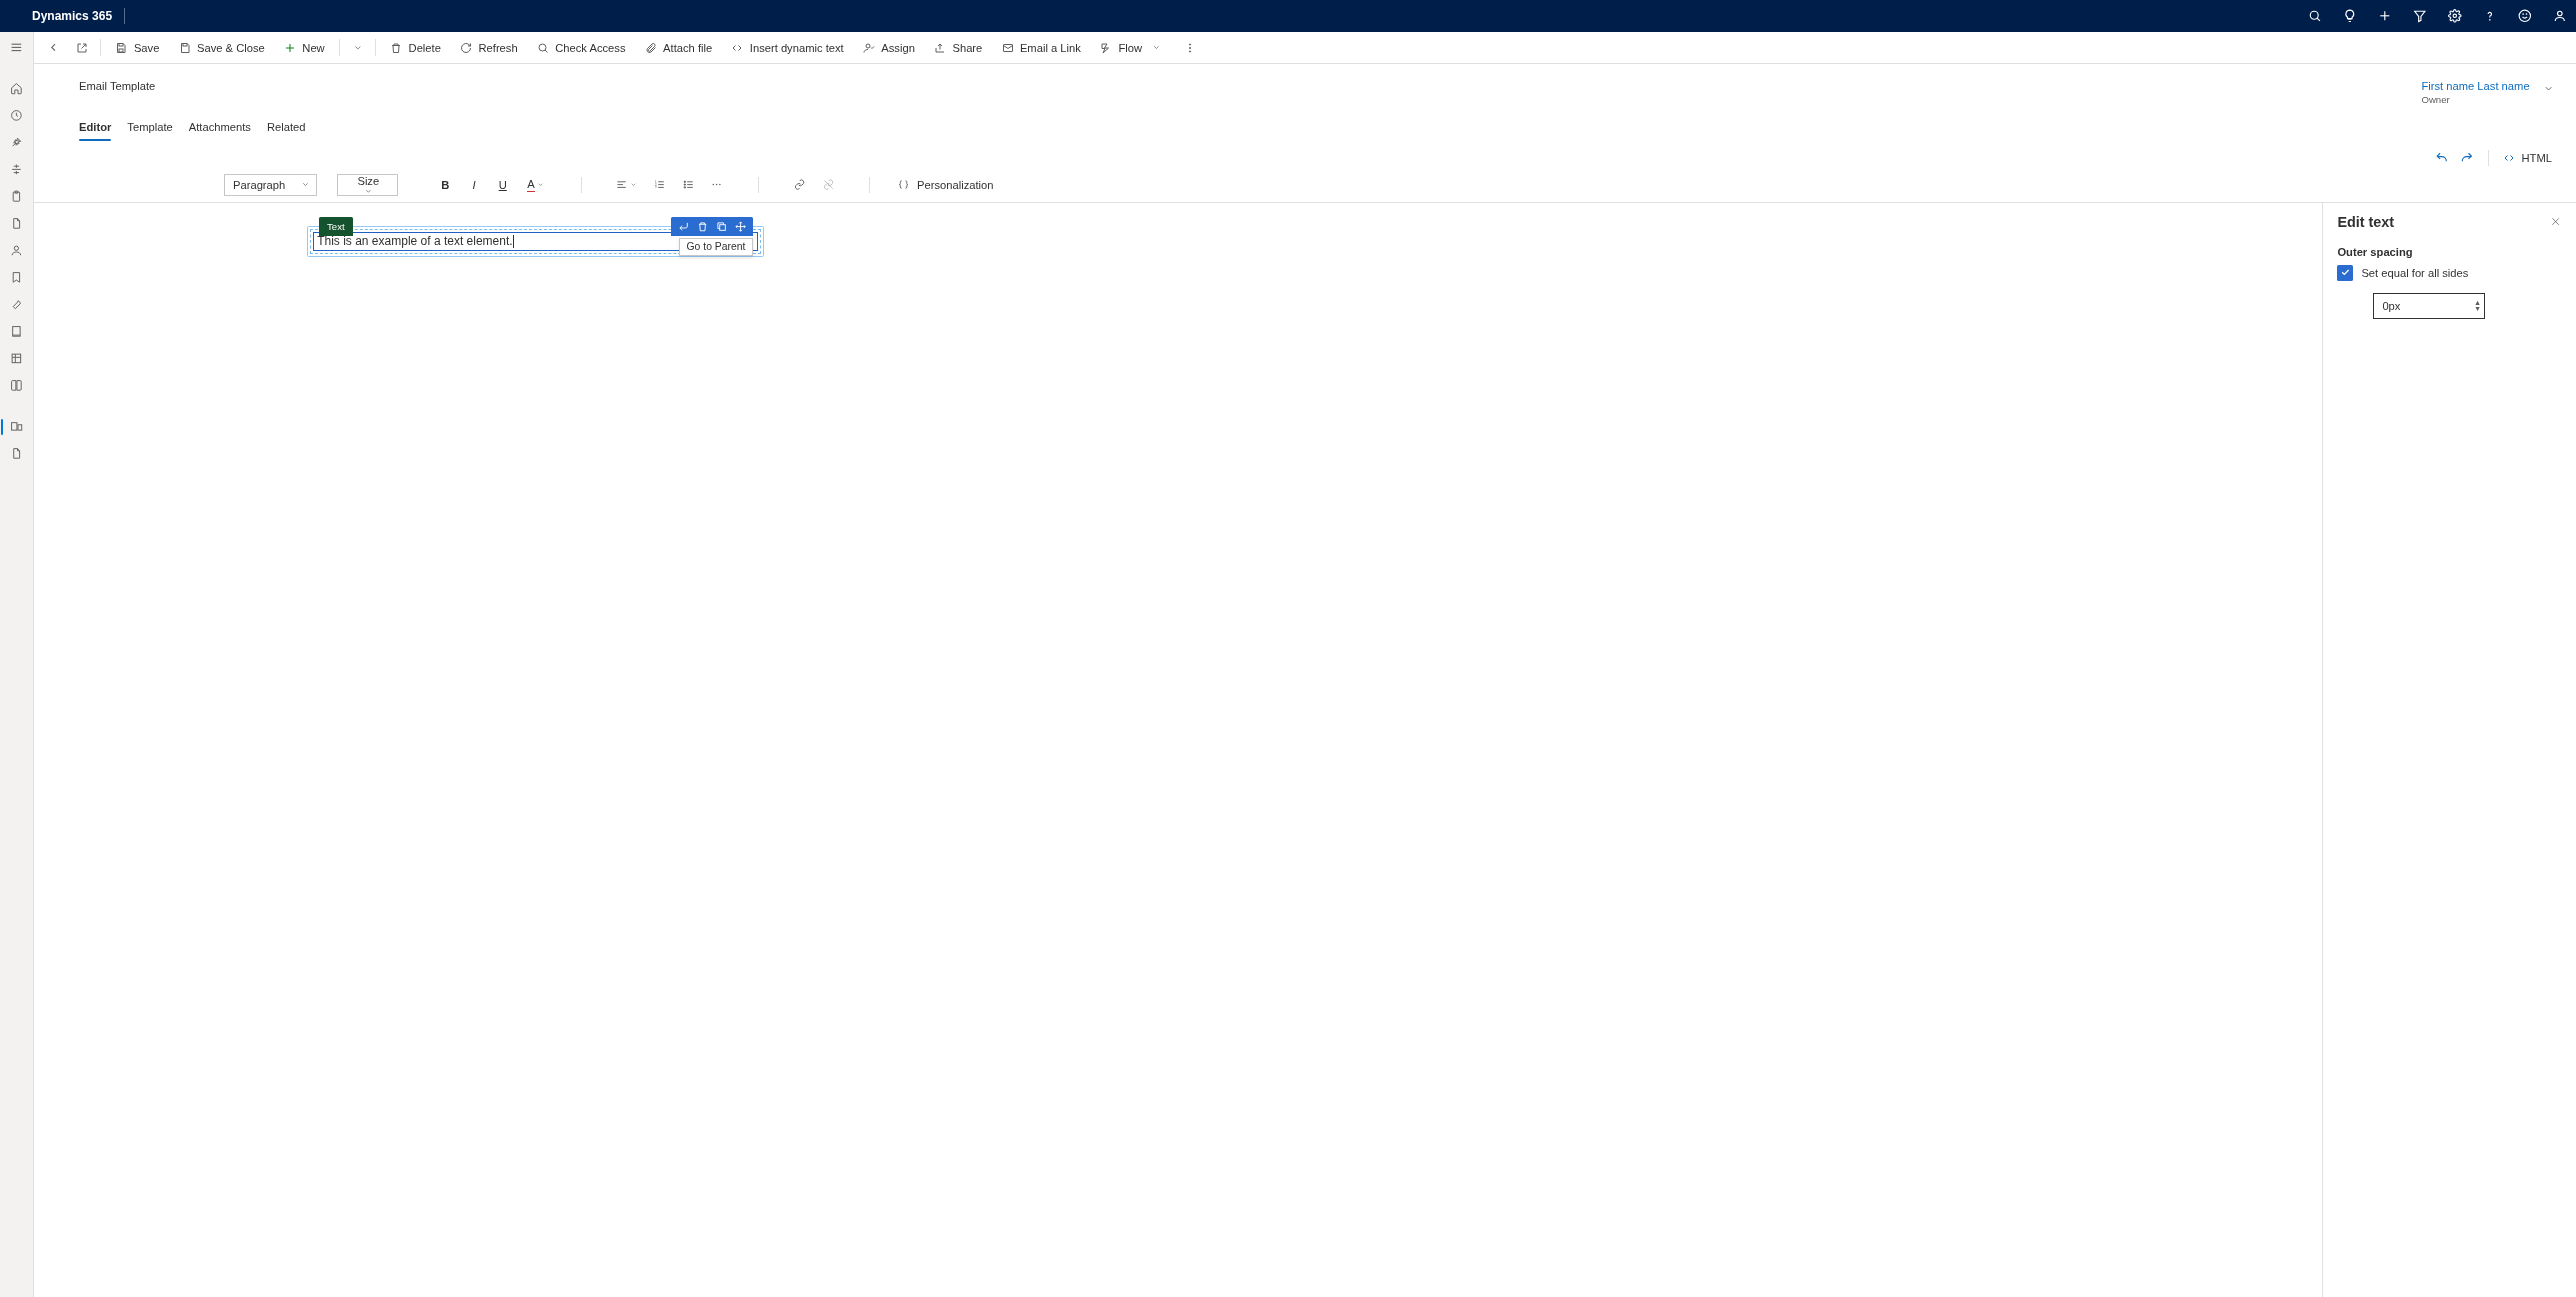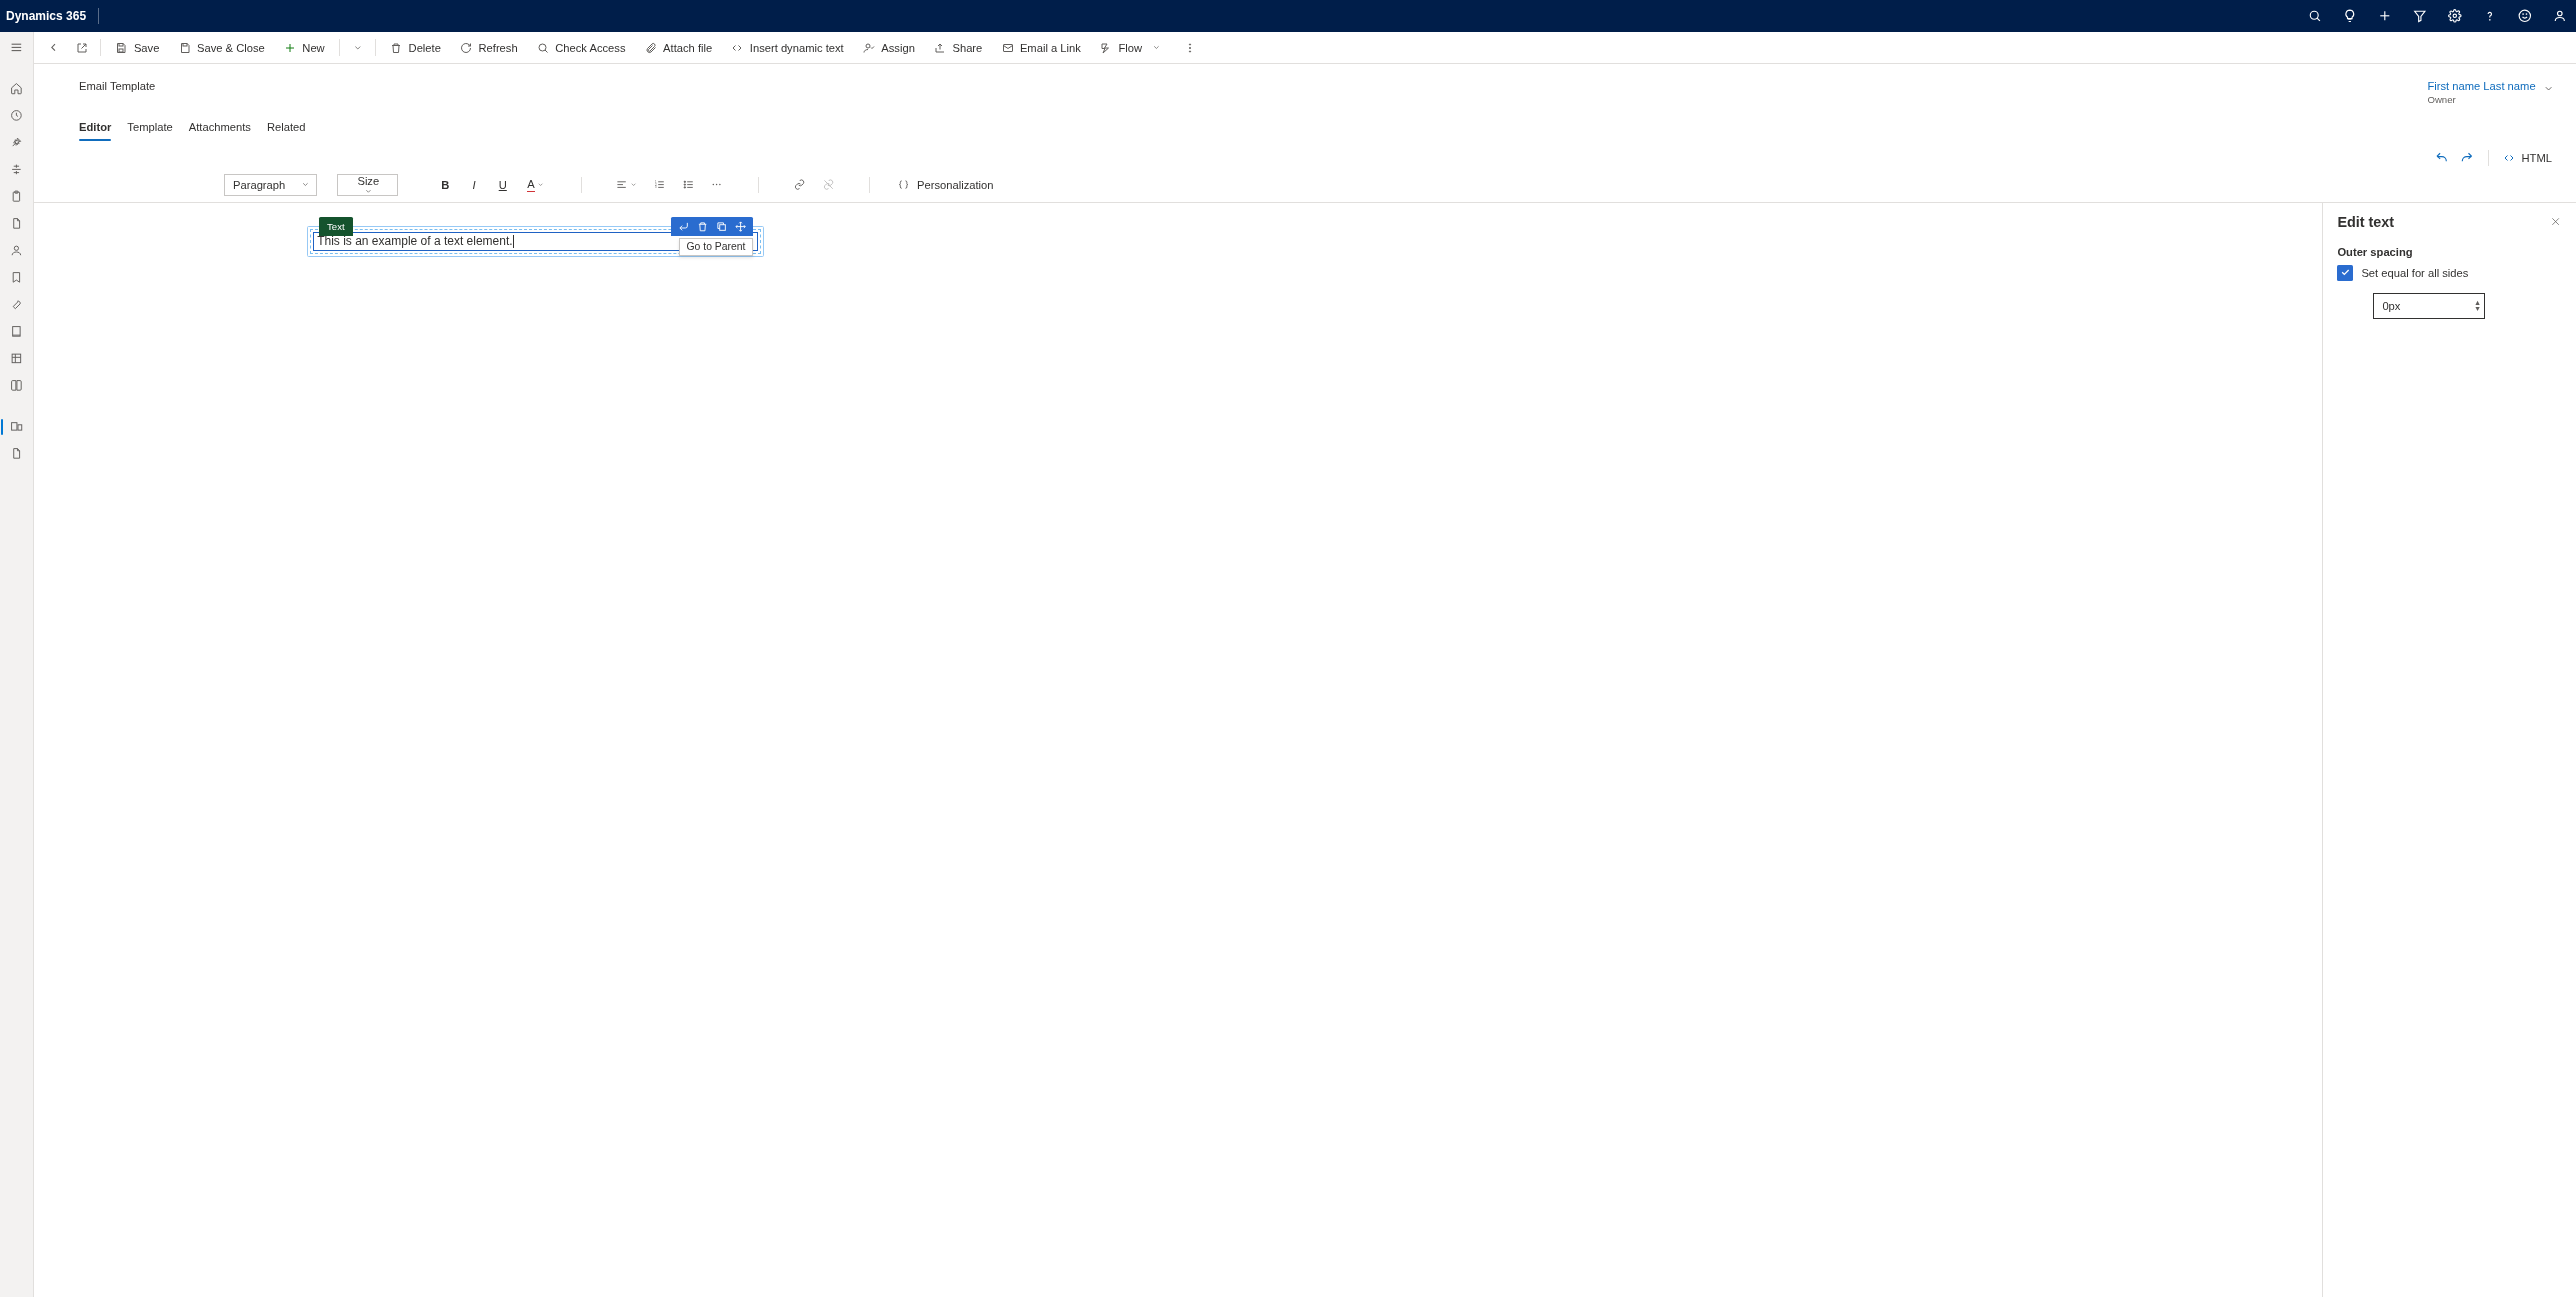--- a/index.html
+++ b/index.html
@@ -1,21 +1,21 @@
 <!DOCTYPE html>
 <html style="font-size:12.8px"><head>
 <meta charset="utf-8">
 <style>
   * { box-sizing: border-box; margin: 0; padding: 0; }
   body { font-family: "Segoe UI", -apple-system, sans-serif; font-size: 11.2px; color: #323130; overflow: hidden; }
   
   
   .topbar {
     height: 32px; background: #001e4a; display: flex; align-items: center;
-    justify-content: space-between; padding: 0 8px 0 6px; color: #fff;
+    justify-content: space-between; padding: 0 8px 0 32px; color: #fff;
   }
   .topbar-left { display: flex; align-items: center; gap: 12px; }
   .brand { font-size: 12px; font-weight: 600; }
   .vsep { width: 0.8px; height: 16px; background: rgba(255,255,255,.35); }
   .topbar-right { display: flex; align-items: center; gap: 19px; }
   .topbar-right .ticon { display: flex; align-items: center; justify-content: center; width: 16px; height: 16px; cursor: pointer; }
   .topbar-right svg { stroke: #fff; }
   
   
   .shell { display: flex; height: calc(100vh - 32px); }
@@ -49,21 +49,21 @@
   .cmdbtn.icononly { padding: 0 6.4px; }
   .cmd-new svg { stroke: #107c10; }
   .cmd-chev svg { stroke: #605e5c; }
   
   
   .recheader {
     display: flex; justify-content: space-between; align-items: flex-start;
     padding: 16px 19px 0 45px;
   }
   .rectitle { font-size: 11.2px; color: #323130; }
-  .owner { display: flex; align-items: flex-start; gap: 7px; margin-right: 3.2px; }
+  .owner { display: flex; align-items: flex-start; gap: 13px; margin-right: 3.2px; }
   .owner-info .name { color: #0f6cbd; font-size: 11.2px; }
   .owner-info .role { color: #605e5c; font-size: 9.6px; margin-top: 1.6px; }
   .owner-chev { margin-top: 3.2px; cursor: pointer; }
   
   .tabs {
     display: flex; gap: 16px; padding: 9.6px 0 0 45px;
     border-bottom: 0.8px solid #fff;
   }
   .tab { padding: 6.4px 0 8px; font-size: 11.2px; cursor: pointer; position: relative; }
   .tab.active { font-weight: 600; }

